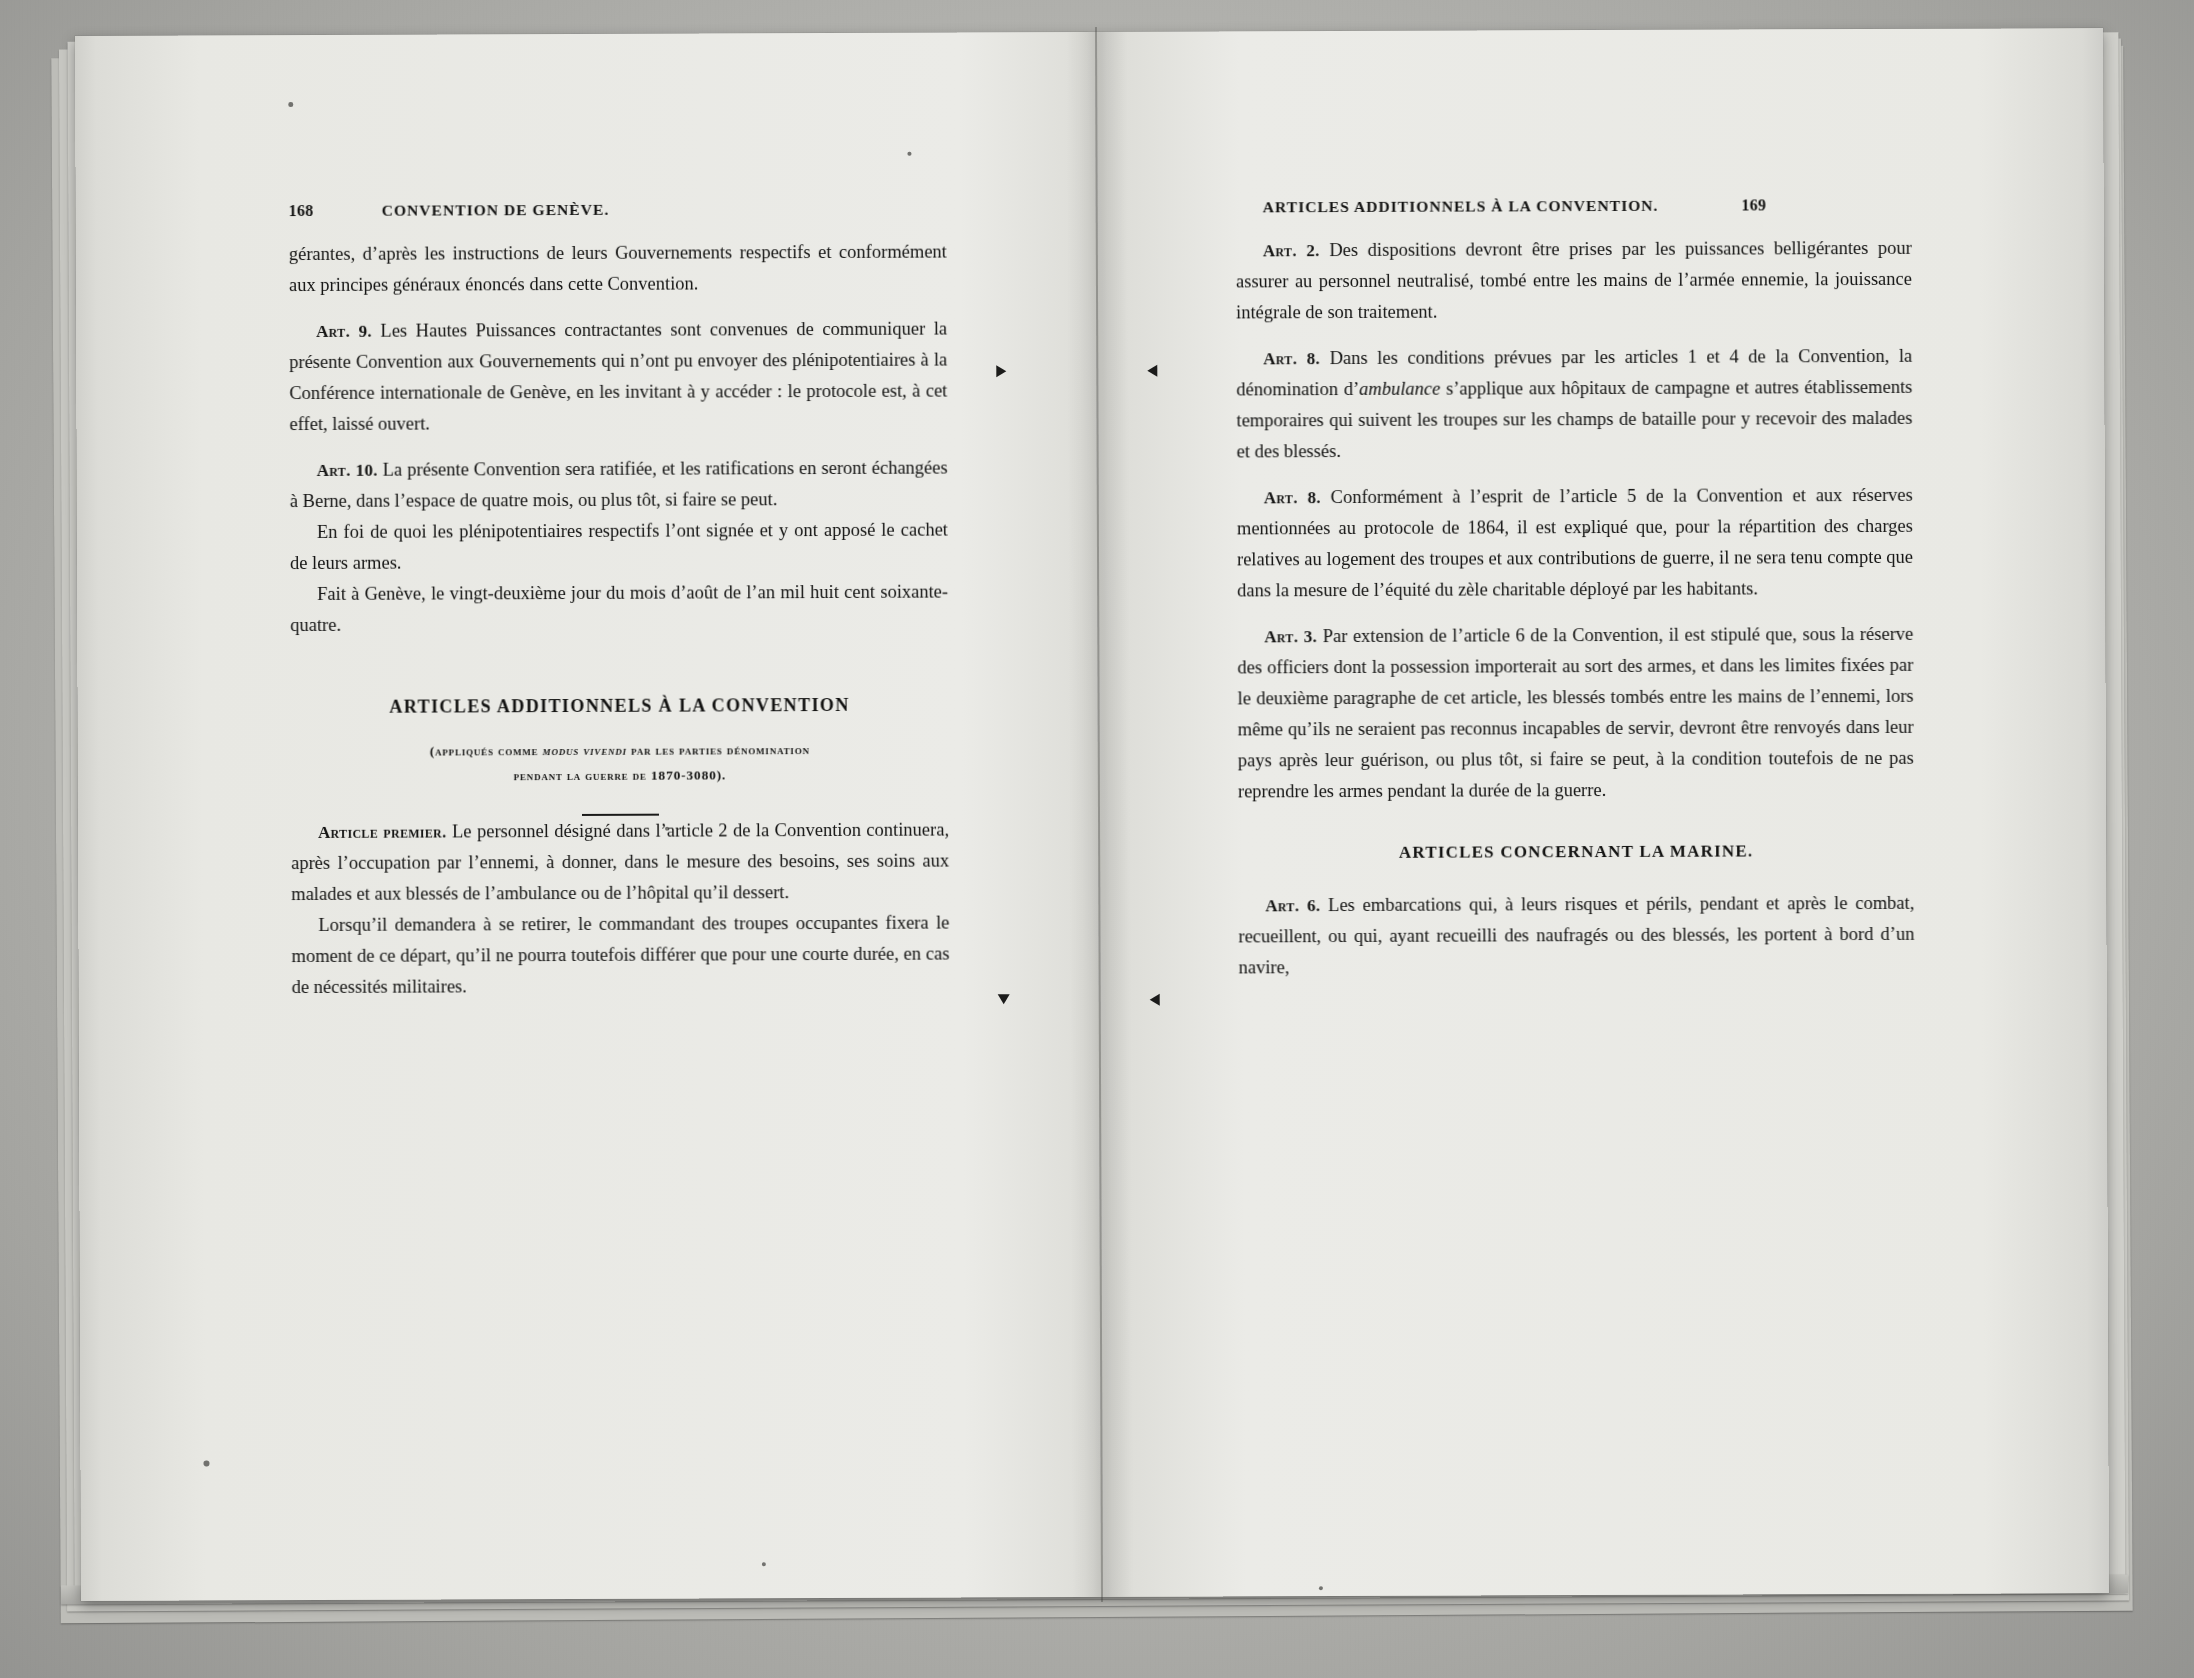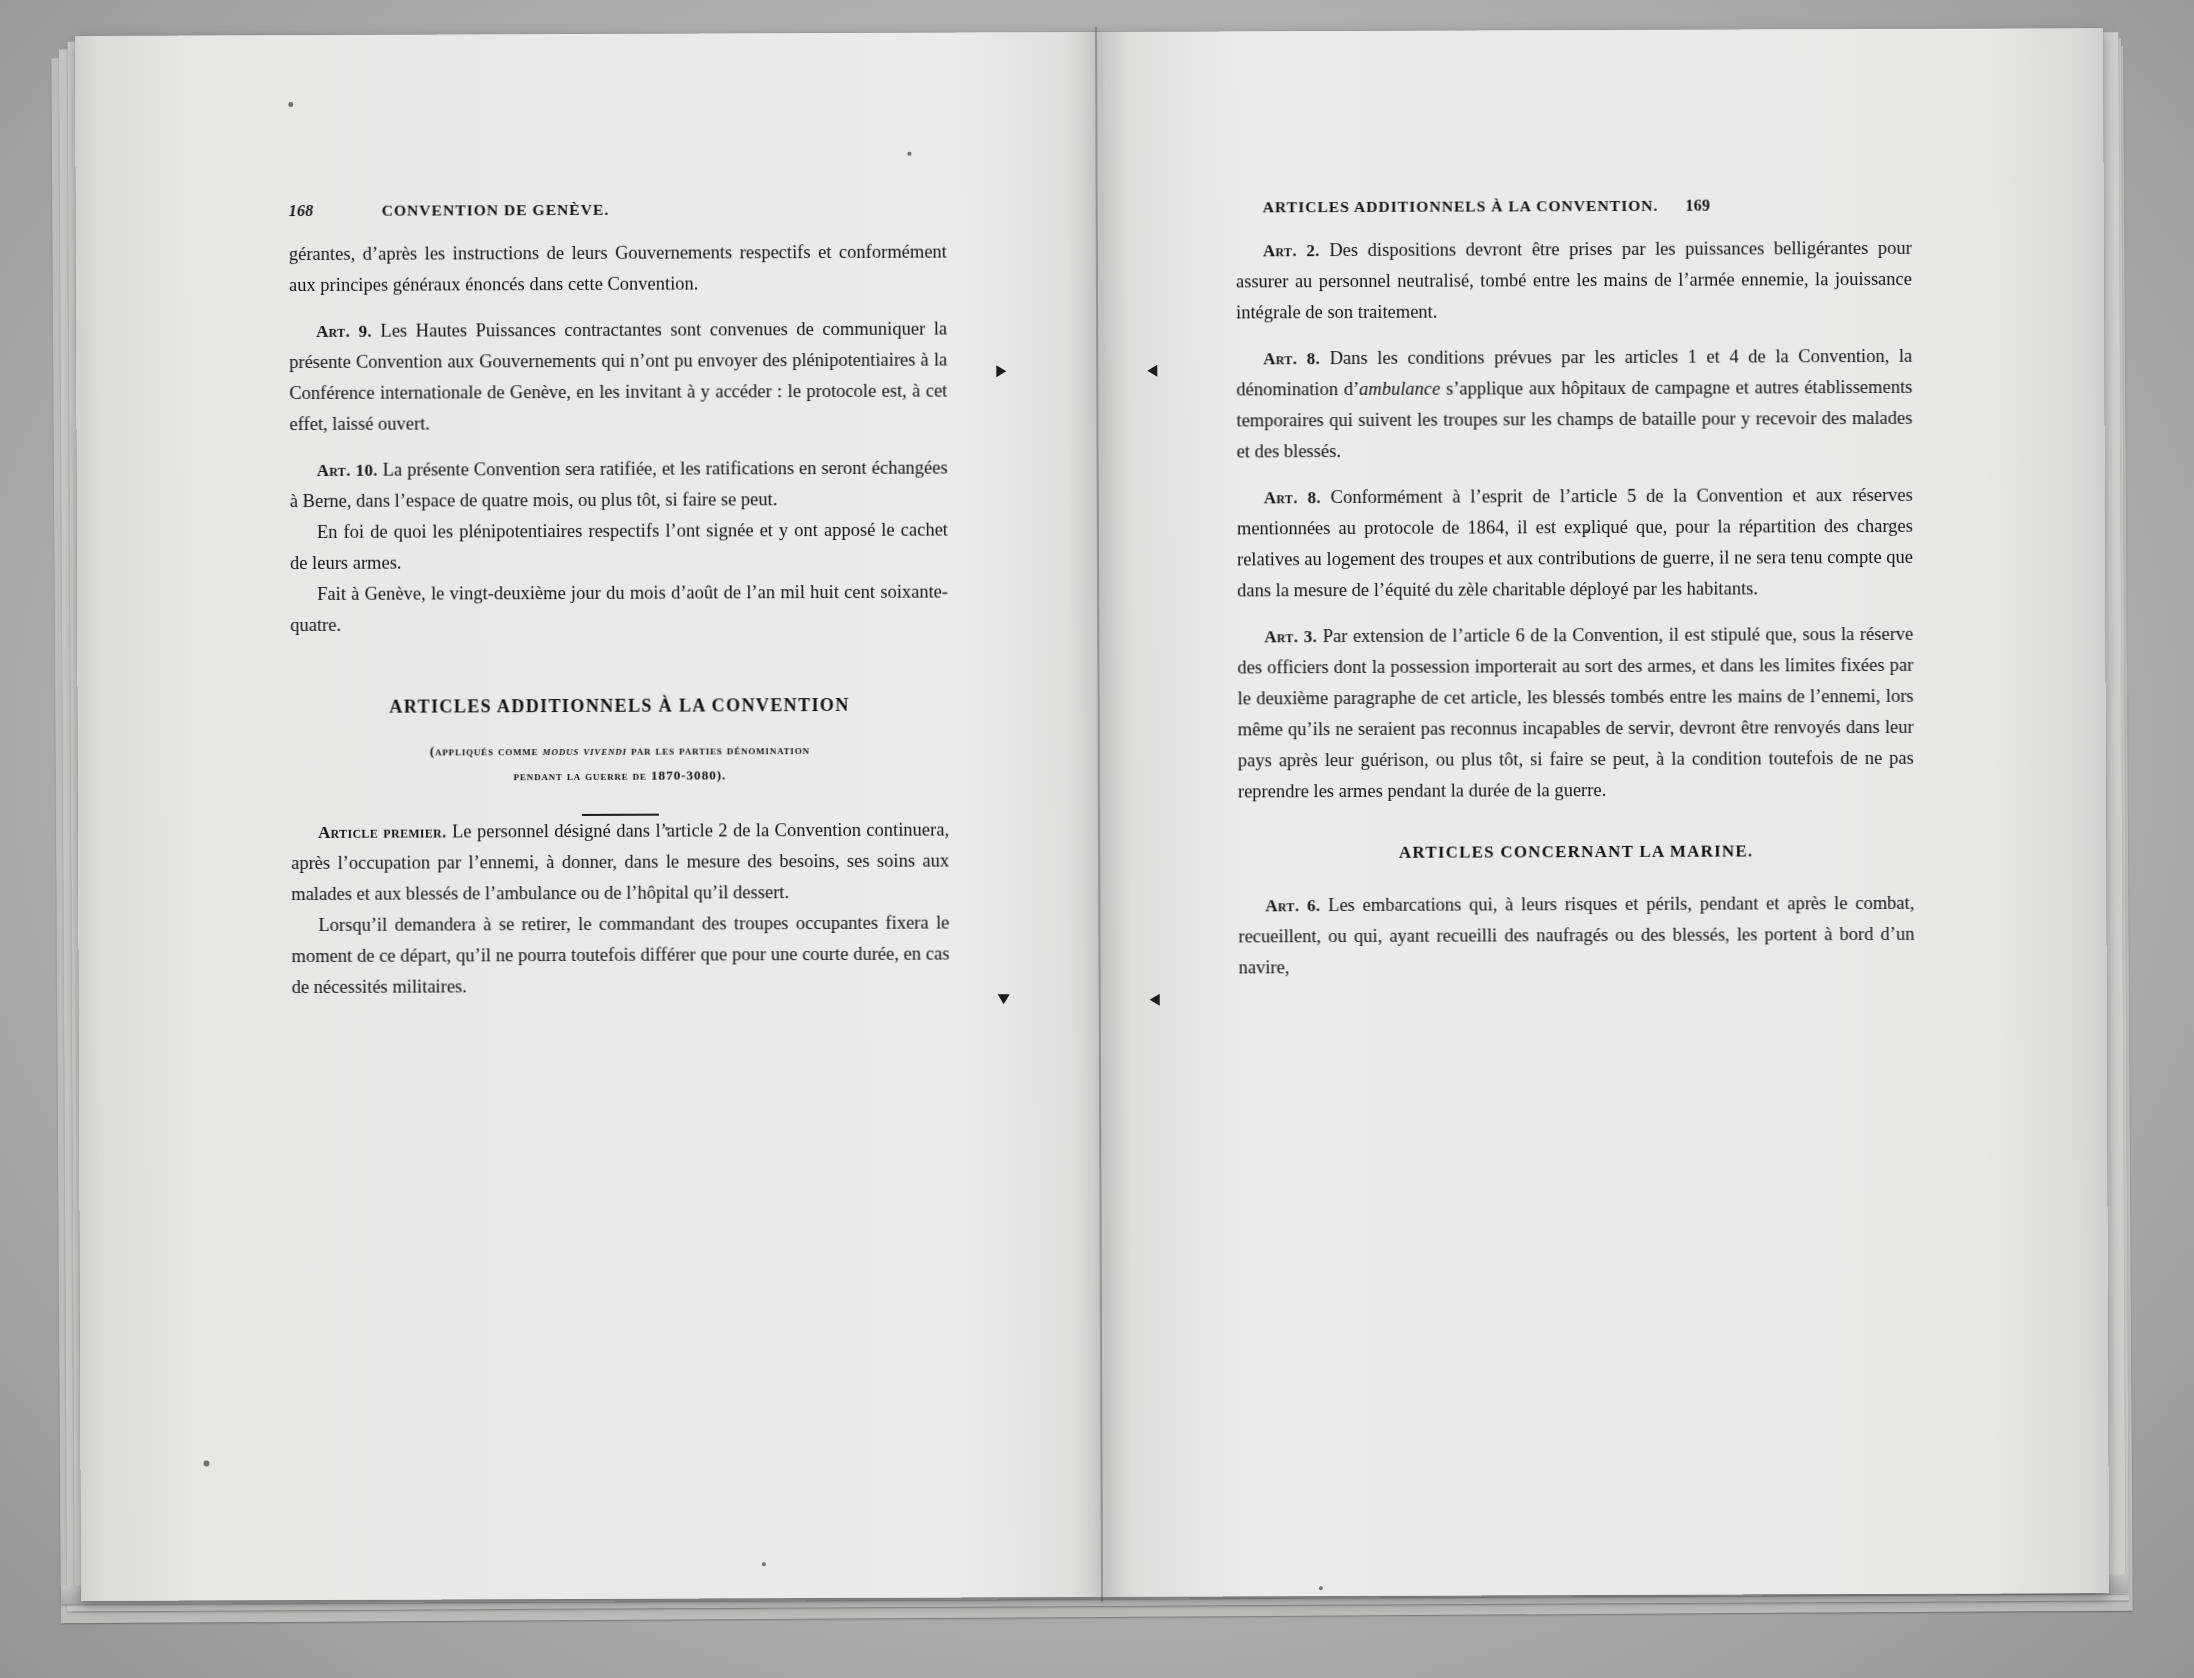--- a/index.html
+++ b/index.html
@@ -80,23 +80,23 @@
     width: 100%;
     height: 17.7px;
     font-family: "Liberation Serif", serif;
     font-size: 15.6px;
     font-weight: 700;
     letter-spacing: 1px;
     white-space: nowrap;
   }
   .runhead .folio { font-size: 16px; letter-spacing: 0.3px; }
   #runhead-left { display: flex; }
-  #runhead-left .folio { margin-right: 68px; font-style: italic; }
+  #runhead-left .folio { margin-right: 68px; }
   #runhead-right { display: flex; justify-content: flex-start; padding-left: 27px; }
-  #runhead-right .folio { margin-left: 27px; text-align: right; }
+  #runhead-right .folio { margin-left: 83px; text-align: right; }
 
   .body { position: absolute; top: 204px; width: 100%; }
 
   p.para {
     margin: 0 0 0 0;
     font-size: 18.5px;
     line-height: 31px;
     text-align: justify;
     text-justify: inter-word;
     hyphens: manual;

